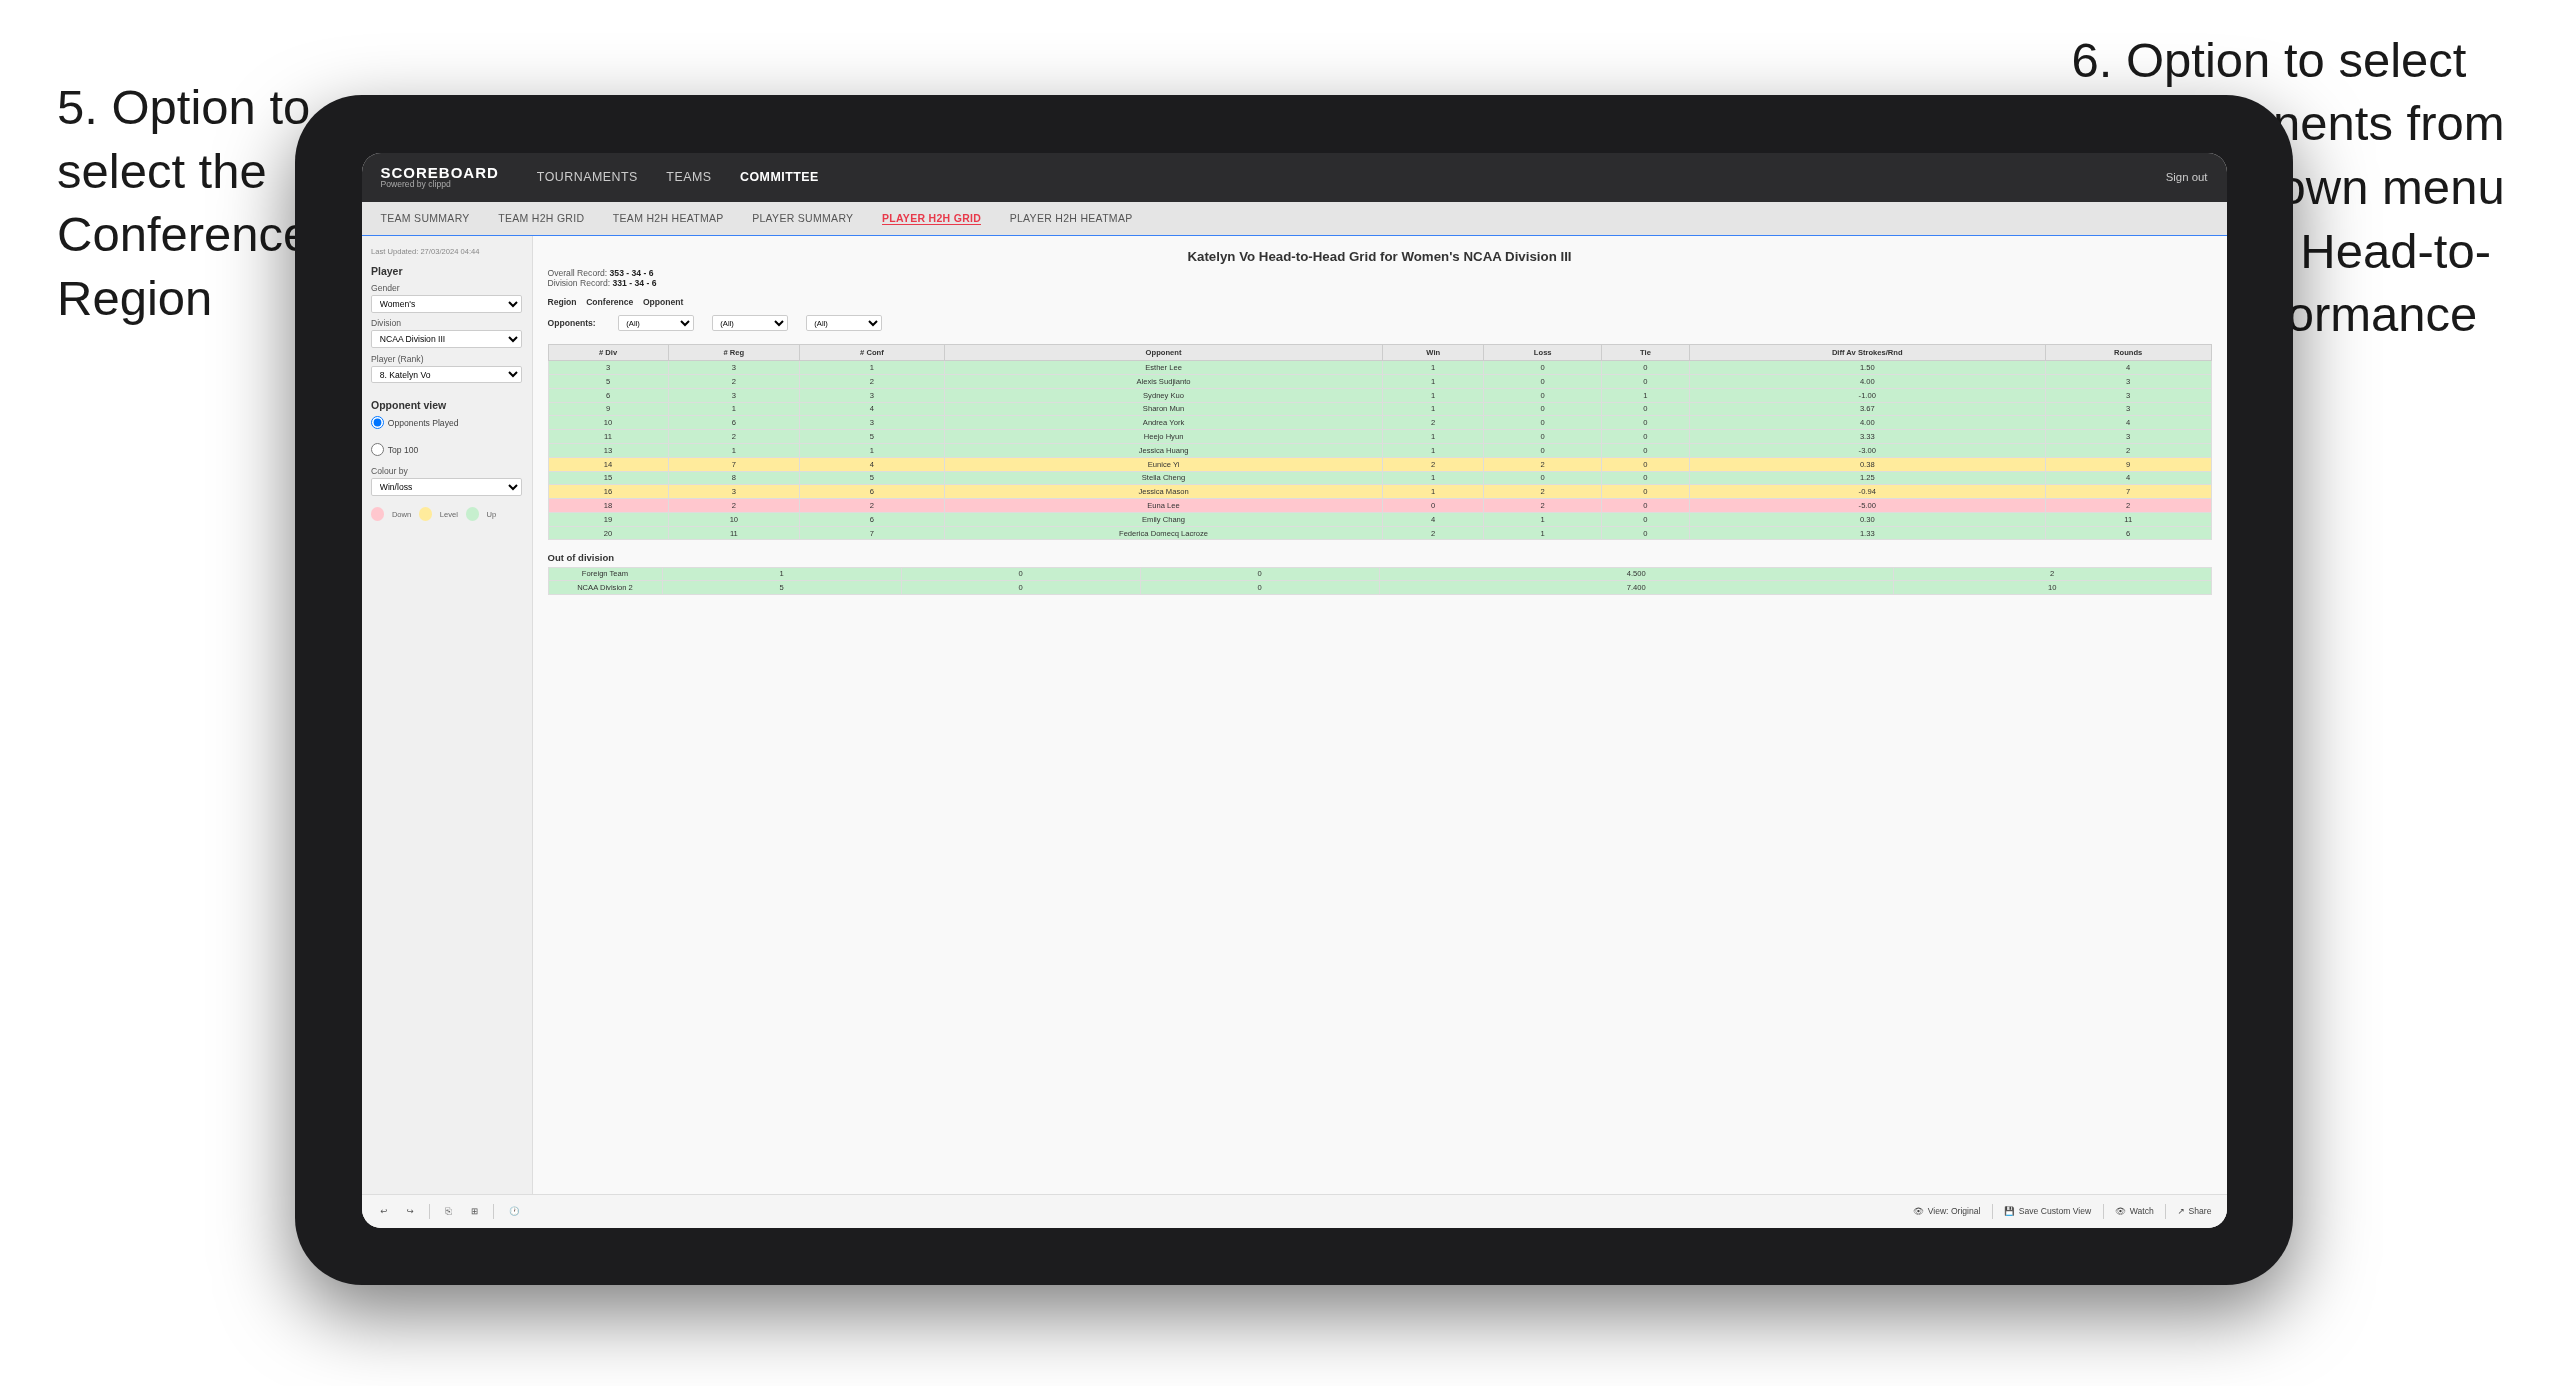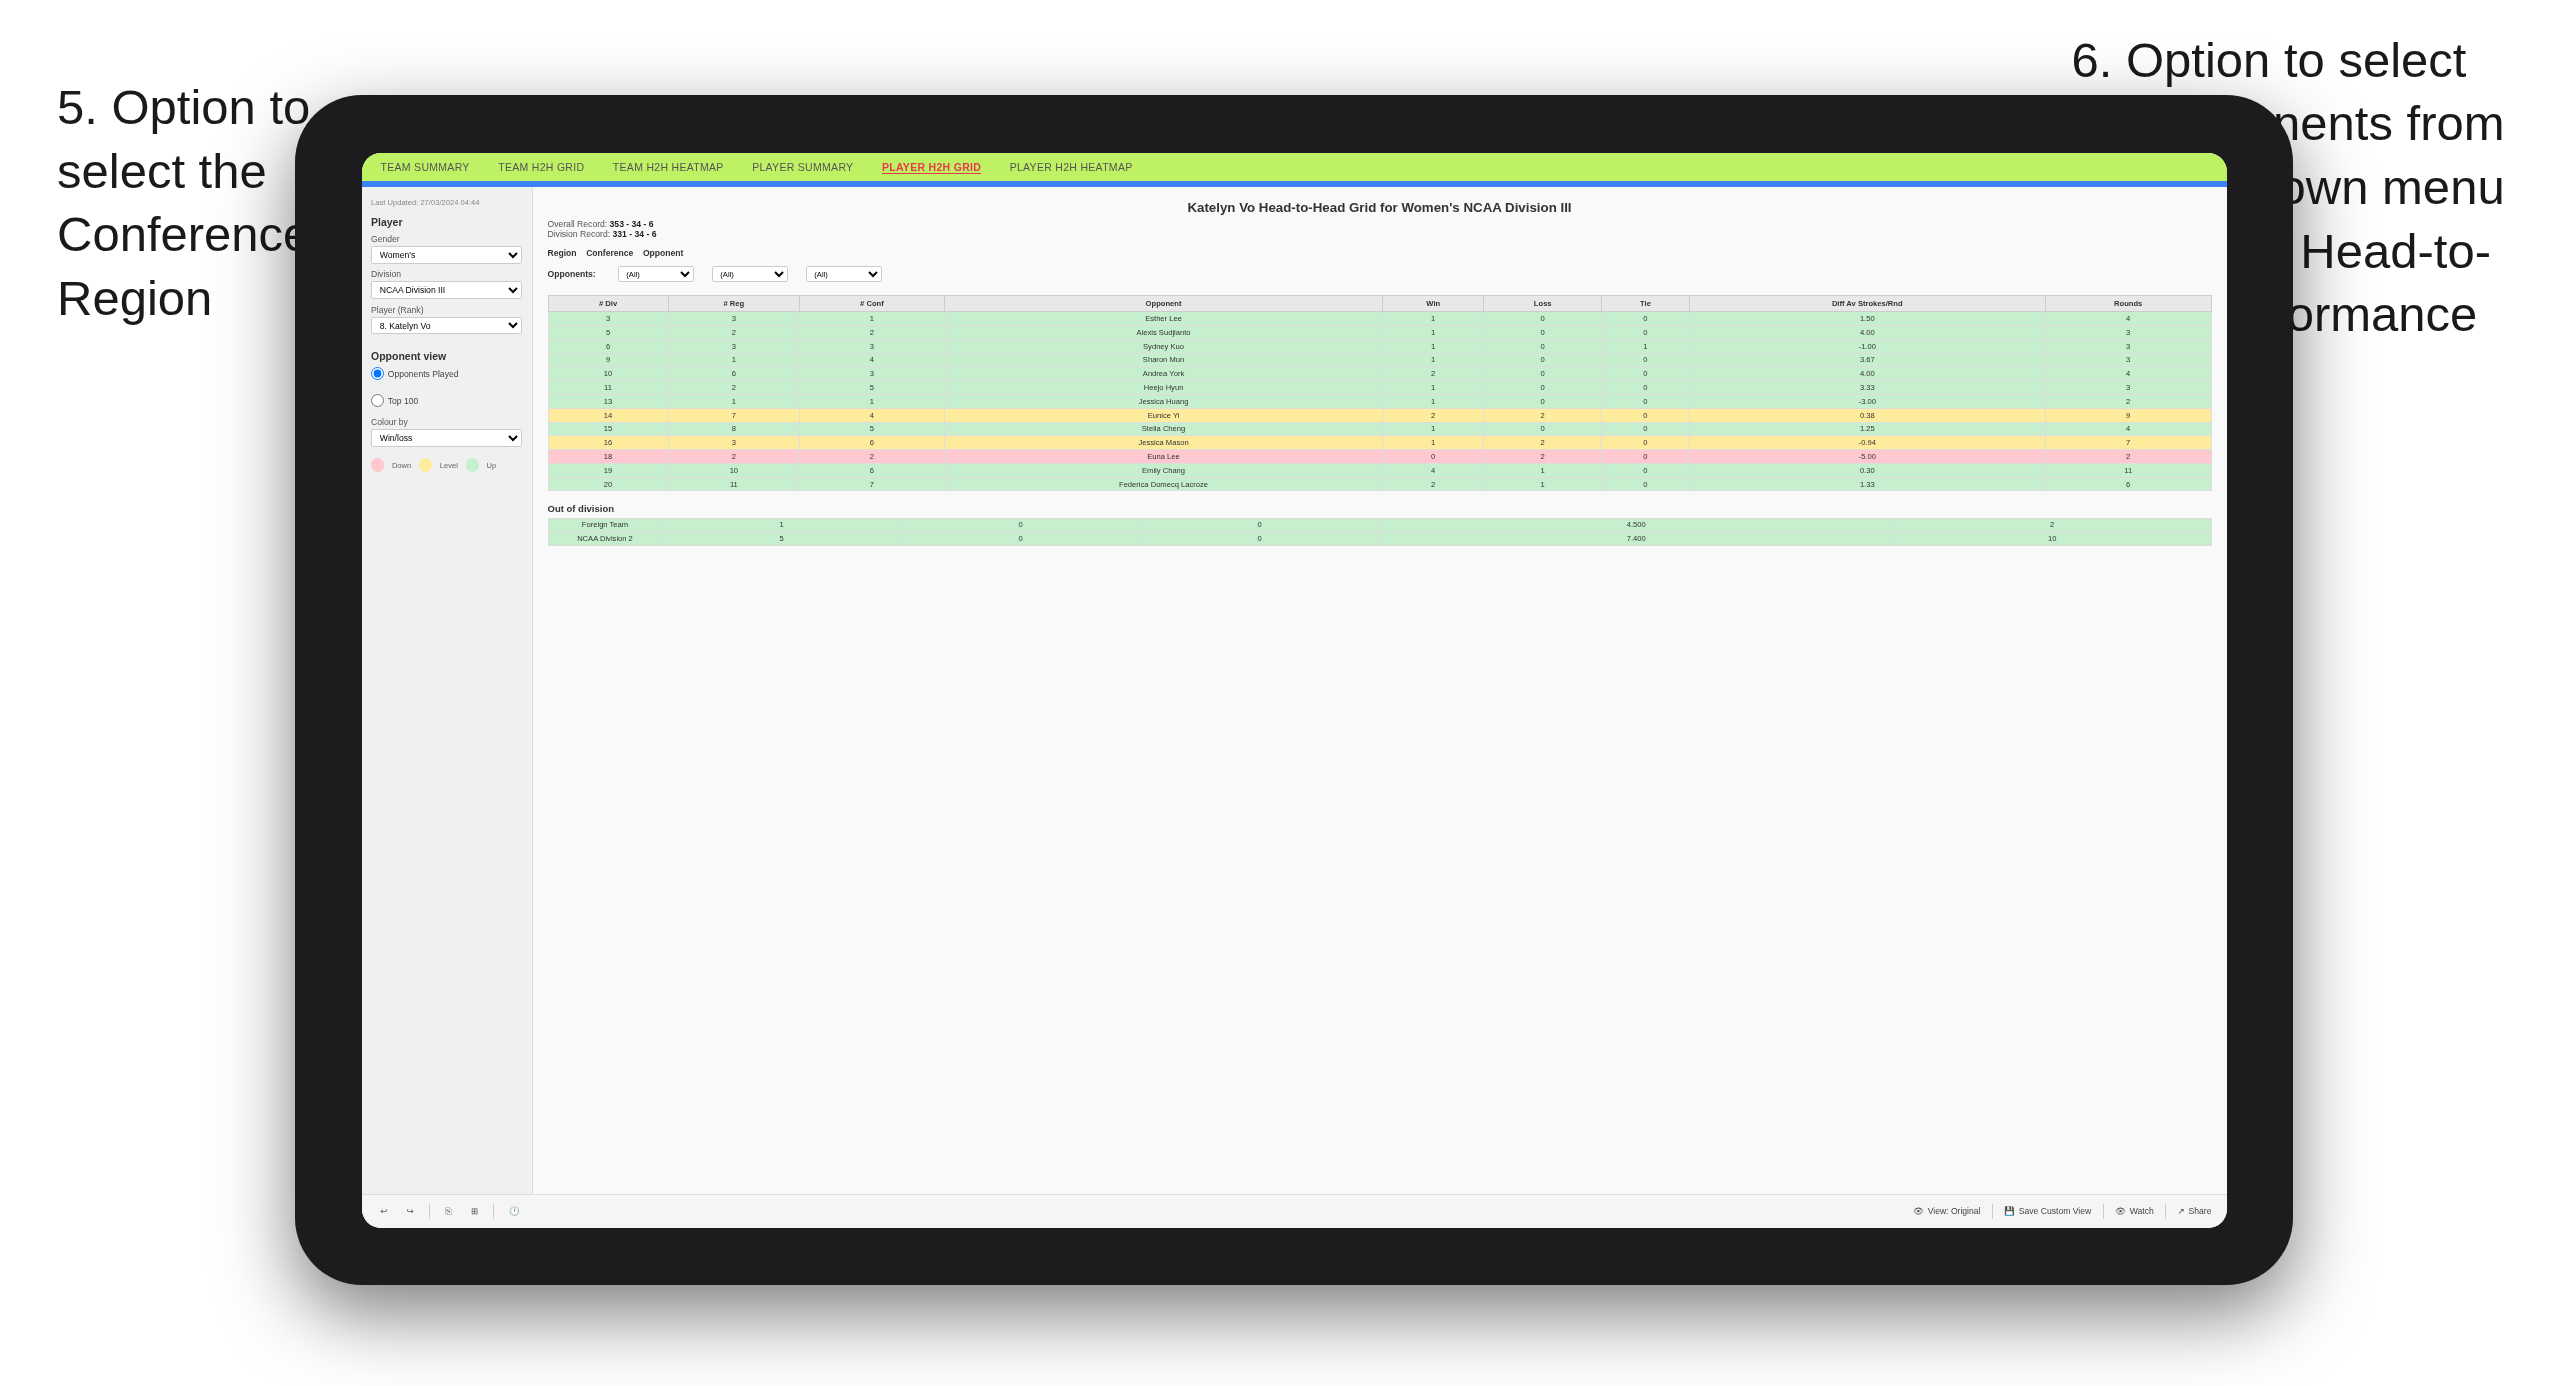--- a/index.html
+++ b/index.html
@@ -113,27 +113,27 @@
     }
 
     .sign-out {
       color: #cccccc;
       font-size: 11.4px;
       cursor: pointer;
     }
 
     
     .sub-nav {
-      background: #bef264;
+      background: #e5e5e5;
       height: 34px;
       display: flex;
       align-items: center;
       padding: 0 19px;
       gap: 28.5px;
-      border-bottom: 6px solid #3b82f6;
+      border-bottom: 1px solid #3b82f6;
       flex-shrink: 0;
     }
 
     .sub-nav-item {
       color: #555;
       font-size: 10.5px;
       cursor: pointer;
       padding: 1.9px 0;
       letter-spacing: 0.3px;
     }
@@ -388,20 +388,32 @@
   </defs>
 
   <path d="M 420 280 Q 700 400 870 590" stroke="#e8394a" stroke-width="4" fill="none" marker-end="url(#arrowhead1)"></path>
 
   <path d="M 2170 430 Q 1800 430 1200 590" stroke="#e8394a" stroke-width="4" fill="none" marker-end="url(#arrowhead2)"></path>
 </svg>
 
 <div class="tablet">
   <div class="tablet-screen">
 
+    <div class="top-nav">
+      <div class="logo-area">
+        <span class="logo-title">SCOREBOARD</span>
+        <span class="logo-sub">Powered by clippd</span>
+      </div>
+      <div class="nav-items">
+        <span class="nav-item">TOURNAMENTS</span>
+        <span class="nav-item">TEAMS</span>
+        <span class="nav-item active">COMMITTEE</span>
+      </div>
+      <span class="sign-out">Sign out</span>
+    </div>
 
     <div class="sub-nav">
       <span class="sub-nav-item">TEAM SUMMARY</span>
       <span class="sub-nav-item">TEAM H2H GRID</span>
       <span class="sub-nav-item">TEAM H2H HEATMAP</span>
       <span class="sub-nav-item">PLAYER SUMMARY</span>
       <span class="sub-nav-item active">PLAYER H2H GRID</span>
       <span class="sub-nav-item">PLAYER H2H HEATMAP</span>
     </div>
 

